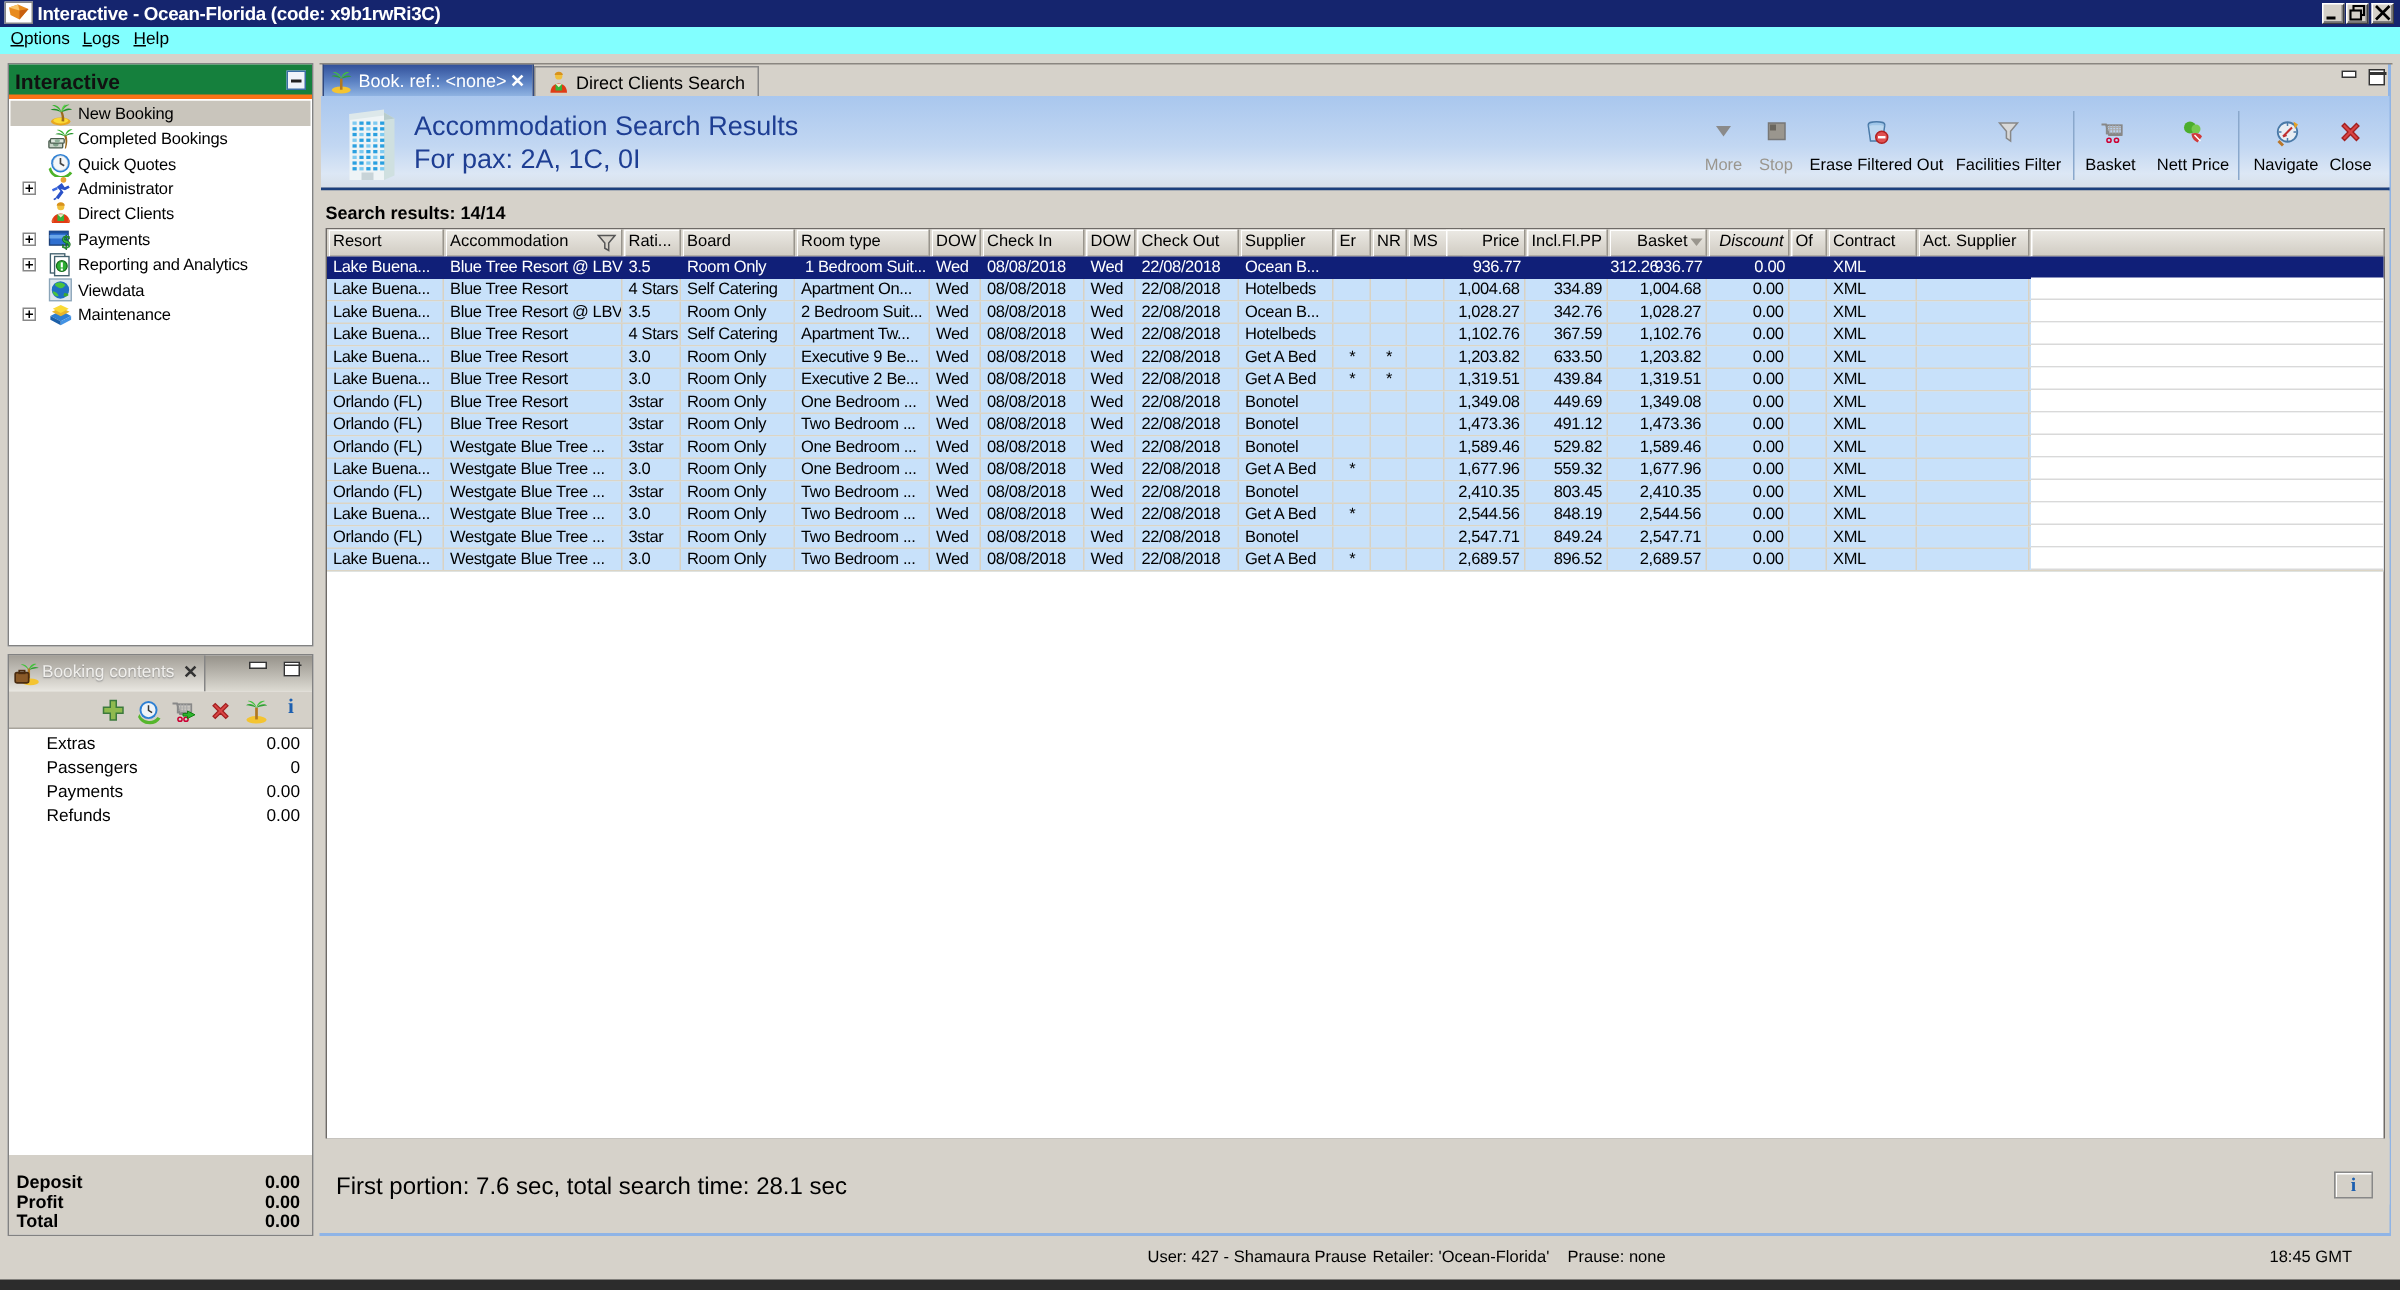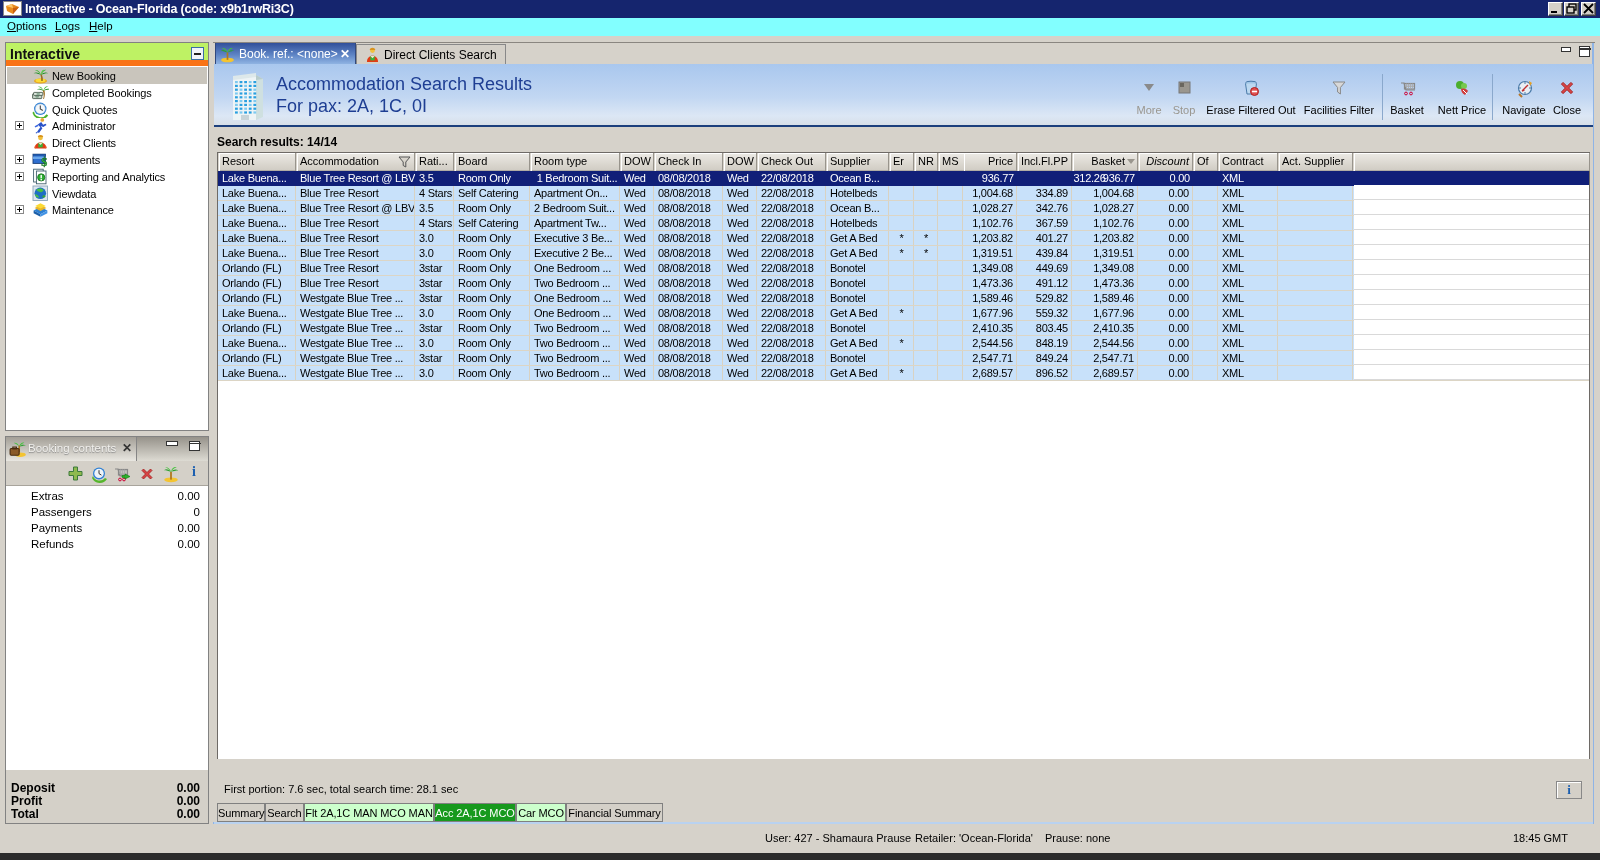--- a/index.html
+++ b/index.html
@@ -6,21 +6,21 @@
 #titlebar{position:absolute;left:0;top:0;width:1600px;height:18px;background:#15256e}
 #titlebar .ticn{position:absolute;left:3px;top:1px;width:19px;height:15px;background:#fff;border:1px solid #888}
 #titlebar .ttxt{position:absolute;left:25px;top:2px;font-size:12.5px;font-weight:bold;color:#fff;letter-spacing:-0.2px}
 .wbtn{position:absolute;top:2px;width:15px;height:14px;background:#d4d0c8;border:1px solid #404040;border-top-color:#fff;border-left-color:#fff;box-shadow:inset -1px -1px 0 #808080;font-size:10px;text-align:center;line-height:12px;color:#000;font-weight:bold}
 
 #menubar{position:absolute;left:0;top:18px;width:1600px;height:18px;background:#82ffff;font-size:11.5px;color:#000}
 #menubar span{position:absolute;top:2px}
 #menubar u{text-decoration:underline}
 
 #tree{position:absolute;left:5px;top:42px;width:204px;height:389px;background:#fff;border:1px solid #828282}
-#tree .hdr{position:absolute;left:0;top:0;width:202px;height:23px;background:#bef264;border-bottom:6px solid #f97316}
+#tree .hdr{position:absolute;left:0;top:0;width:202px;height:23px;background:#15803d;border-bottom:3px solid #f97316}
 #tree .hdr .t{position:absolute;left:4px;top:3px;font-size:14px;font-weight:bold;color:#111}
 #tree .hdr .min{position:absolute;right:4px;top:4px;width:13px;height:13px;background:#f0f4fa;border:1px solid #3a6ea5}
 #tree .hdr .min::after{content:"";position:absolute;left:2px;top:5px;width:7px;height:2px;background:#222}
 .trow{position:absolute;left:1px;width:200px;height:17px}
 .trow.hl{background:#c9c5bc}
 .ticon{position:absolute;left:25px;top:0px;width:16px;height:16px}
 .tlabel{position:absolute;left:45px;top:2.5px;font-size:11px;letter-spacing:-0.1px;color:#000;white-space:nowrap}
 .plus{position:absolute;left:8px;top:4px;width:9px;height:9px;background:#fff;border:1px solid #888}
 .plus .ph{position:absolute;left:1px;top:3px;width:5px;height:1px;background:#000}
 .plus .pv{position:absolute;left:3px;top:1px;width:1px;height:5px;background:#000}
@@ -60,21 +60,21 @@
 #lv{position:absolute;left:3px;top:25px;width:1373px;height:608px;background:#fff;border:1px solid #6e6a66;box-shadow:inset 1px 1px 0 #fff}
 #lvhdr{position:absolute;left:0;top:0;width:1371px;height:18px;background:#d8d4cc;font-size:11px;color:#000}
 .hc{position:absolute;top:0;height:18px;line-height:17px;background:linear-gradient(#eceae5 0%,#d8d4cc 70%,#cfcbc3 100%);border-right:1px solid #98948c;box-shadow:inset 0 1px 0 #fff,inset 1px 0 0 #fff,inset 0 -1px 0 #b0aca4;white-space:nowrap;overflow:hidden}
 #lvrows{position:absolute;left:0;top:18px;width:1371px;height:588px}
 .row{position:absolute;left:0;width:1371px;height:15px;background:#c8e1fa;font-size:11px;border-bottom:1px solid #dcd5c5}
 .row.sel{background:#101f78;color:#fff;border-bottom:none}
 .c{position:absolute;top:0;height:14px;line-height:15px;white-space:nowrap;overflow:hidden;letter-spacing:-0.25px}
 .tail{position:absolute;left:1136px;top:-1px;width:235px;height:15px;background:#fff;border-bottom:1px solid #d9d9d9}
 
 #botbar{position:absolute;left:1px;top:717px;width:1379px;height:44px;background:#d6d2ca;font-size:13px}
-#botbar .fp{position:absolute;left:10px;top:24px;font-size:11px}
+#botbar .fp{position:absolute;left:10px;top:24px;font-size:16px}
 #ibtn{position:absolute;right:11px;top:22px;width:26px;height:18px;background:#d4d0c8;border:1px solid #888;box-shadow:inset 1px 1px 0 #fff;color:#1c5fb0;font-weight:bold;font-size:13px;text-align:center;font-family:"Liberation Serif",serif}
 #gtabs{position:absolute;left:1px;top:761px;width:1379px;height:21px;border-bottom:2px solid #b9d2f0;font-size:11px}
 .gt{position:absolute;top:0;height:19px;line-height:19px;border:1px solid #808080;background:#d4d0c8;text-align:center;white-space:nowrap;letter-spacing:-0.1px}
 .gt.lg{background:#ccffcc}
 .gt.dg{background:#17991d;color:#fff}
 
 #status{position:absolute;left:0;top:826px;width:1600px;height:27px;background:#d6d2ca;font-size:11px;color:#000}
 #strip{position:absolute;left:0;top:853px;width:1600px;height:7px;background:#2c2c2c}
 </style></head><body>
 <div id="titlebar">
@@ -574,31 +574,31 @@
             <div class="c" style="left:976px;width:24px;text-align:left;padding-left:3px;border-right:1px solid #d9d2c2;"></div>
             <div class="c" style="left:1001px;width:59px;text-align:left;padding-left:3px;border-right:1px solid #d9d2c2;">XML</div>
             <div class="c" style="left:1061px;width:74px;text-align:left;padding-left:3px;border-right:1px solid #d9d2c2;"></div>
             <div class="tail"></div>
           </div>
 <div class="row" style="top:60px;">
             <div class="c" style="left:1px;width:77px;text-align:left;padding-left:3px;border-right:1px solid #d9d2c2;">Lake Buena...</div>
             <div class="c" style="left:79px;width:118px;text-align:left;padding-left:3px;border-right:1px solid #d9d2c2;">Blue Tree Resort</div>
             <div class="c" style="left:198px;width:38px;text-align:left;padding-left:3px;border-right:1px solid #d9d2c2;">3.0</div>
             <div class="c" style="left:237px;width:75px;text-align:left;padding-left:3px;border-right:1px solid #d9d2c2;">Room Only</div>
-            <div class="c" style="left:313px;width:89px;text-align:left;padding-left:3px;border-right:1px solid #d9d2c2;">Executive 3 Be...</div>
+            <div class="c" style="left:313px;width:89px;text-align:left;padding-left:3px;border-right:1px solid #d9d2c2;">Executive 9 Be...</div>
             <div class="c" style="left:403px;width:33px;text-align:left;padding-left:3px;border-right:1px solid #d9d2c2;">Wed</div>
             <div class="c" style="left:437px;width:68px;text-align:left;padding-left:3px;border-right:1px solid #d9d2c2;">08/08/2018</div>
             <div class="c" style="left:506px;width:33px;text-align:left;padding-left:3px;border-right:1px solid #d9d2c2;">Wed</div>
             <div class="c" style="left:540px;width:68px;text-align:left;padding-left:3px;border-right:1px solid #d9d2c2;">22/08/2018</div>
             <div class="c" style="left:609px;width:62px;text-align:left;padding-left:3px;border-right:1px solid #d9d2c2;">Get A Bed</div>
             <div class="c" style="left:672px;width:24px;text-align:center;border-right:1px solid #d9d2c2;">*</div>
             <div class="c" style="left:697px;width:23px;text-align:center;border-right:1px solid #d9d2c2;">*</div>
             <div class="c" style="left:721px;width:24px;text-align:center;border-right:1px solid #d9d2c2;"></div>
             <div class="c" style="left:746px;width:53px;text-align:right;padding-right:3px;border-right:1px solid #d9d2c2;">1,203.82</div>
-            <div class="c" style="left:800px;width:54px;text-align:right;padding-right:3px;border-right:1px solid #d9d2c2;">401.27</div>
+            <div class="c" style="left:800px;width:54px;text-align:right;padding-right:3px;border-right:1px solid #d9d2c2;">633.50</div>
             <div class="c" style="left:855px;width:65px;text-align:right;padding-right:3px;border-right:1px solid #d9d2c2;">1,203.82</div>
             <div class="c" style="left:921px;width:54px;text-align:right;padding-right:3px;border-right:1px solid #d9d2c2;">0.00</div>
             <div class="c" style="left:976px;width:24px;text-align:left;padding-left:3px;border-right:1px solid #d9d2c2;"></div>
             <div class="c" style="left:1001px;width:59px;text-align:left;padding-left:3px;border-right:1px solid #d9d2c2;">XML</div>
             <div class="c" style="left:1061px;width:74px;text-align:left;padding-left:3px;border-right:1px solid #d9d2c2;"></div>
             <div class="tail"></div>
           </div>
 <div class="row" style="top:75px;">
             <div class="c" style="left:1px;width:77px;text-align:left;padding-left:3px;border-right:1px solid #d9d2c2;">Lake Buena...</div>
             <div class="c" style="left:79px;width:118px;text-align:left;padding-left:3px;border-right:1px solid #d9d2c2;">Blue Tree Resort</div>
@@ -806,28 +806,20 @@
             <div class="c" style="left:1061px;width:74px;text-align:left;padding-left:3px;border-right:1px solid #d9d2c2;"></div>
             <div class="tail"></div>
           </div>
      </div>
    </div>
  </div>
  <div id="botbar">
       <span class="fp">First portion: 7.6 sec, total search time: 28.1 sec</span>
       <span id="ibtn">i</span>
     </div>
- <div id="gtabs">
-   <div class="gt" style="left:3px;width:48px">Summary</div>
-   <div class="gt" style="left:51px;width:39px">Search</div>
-   <div class="gt lg" style="left:90px;width:130px">Flt 2A,1C MAN MCO MAN</div>
-   <div class="gt dg" style="left:220px;width:82px">Acc 2A,1C MCO</div>
-   <div class="gt lg" style="left:302px;width:50px">Car MCO</div>
-   <div class="gt" style="left:352px;width:97px">Financial Summary</div>
- </div>
 </div>
 
 <div id="status">
  <span style="position:absolute;left:765px;top:6px">User: 427 - Shamaura Prause</span>
  <span style="position:absolute;left:915px;top:6px">Retailer: 'Ocean-Florida'</span>
  <span style="position:absolute;left:1045px;top:6px">Prause: none</span>
  <span style="position:absolute;right:32px;top:6px">18:45 GMT</span>
 </div>
 <div id="strip"></div>
 

